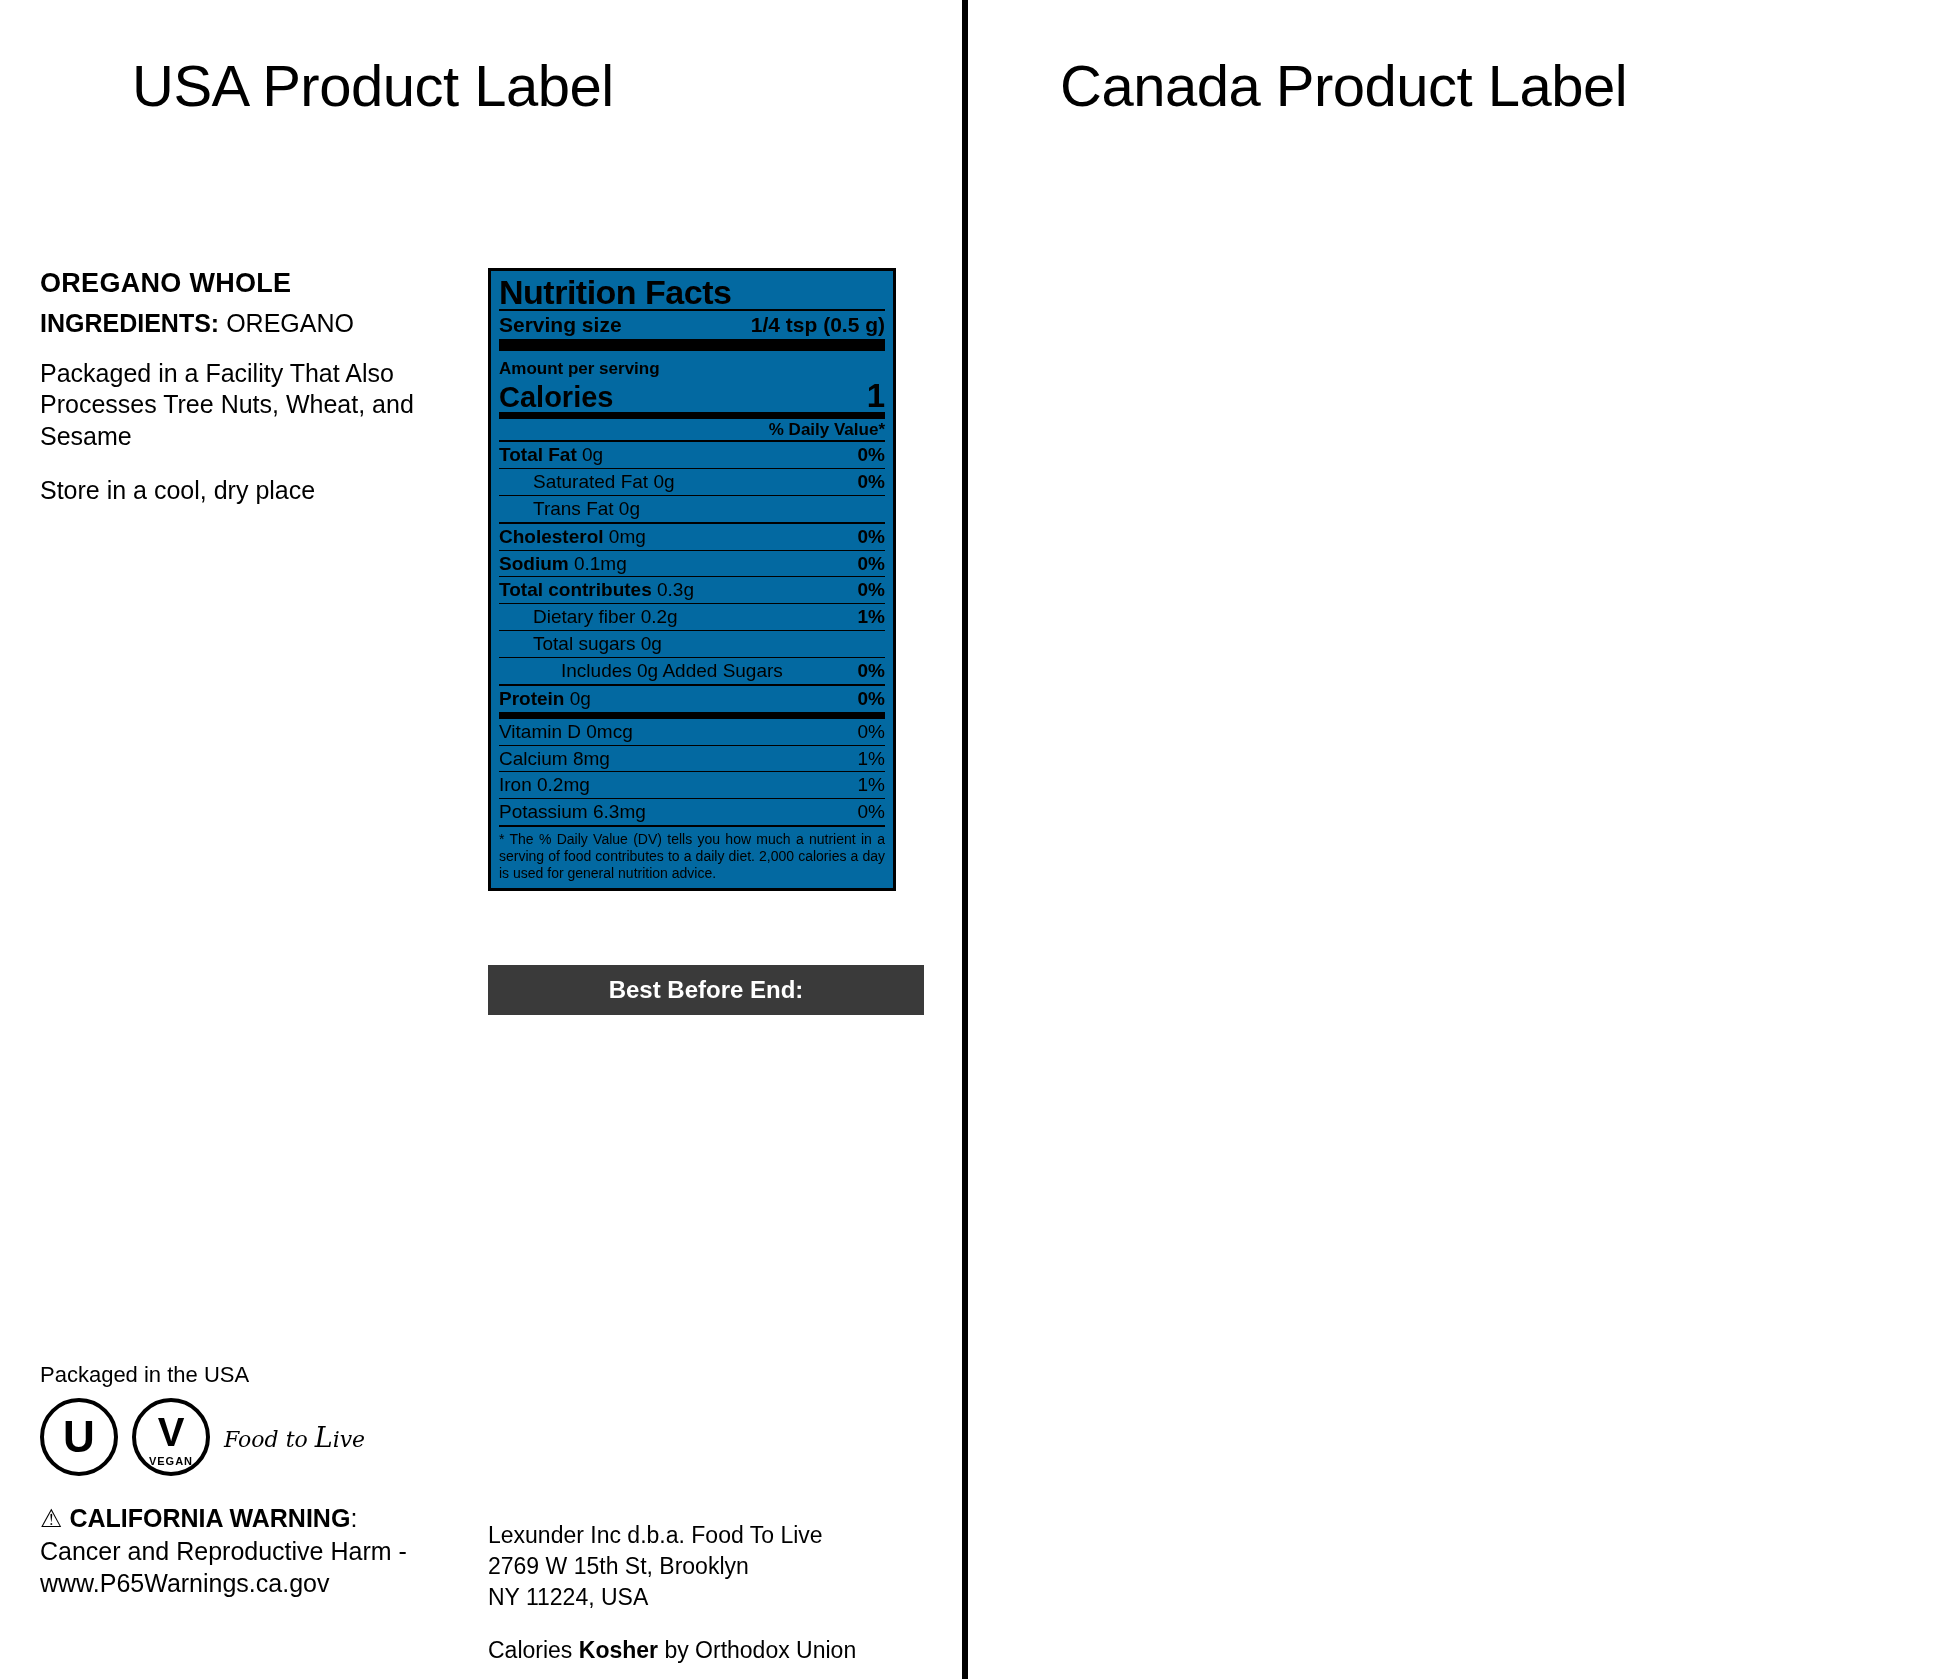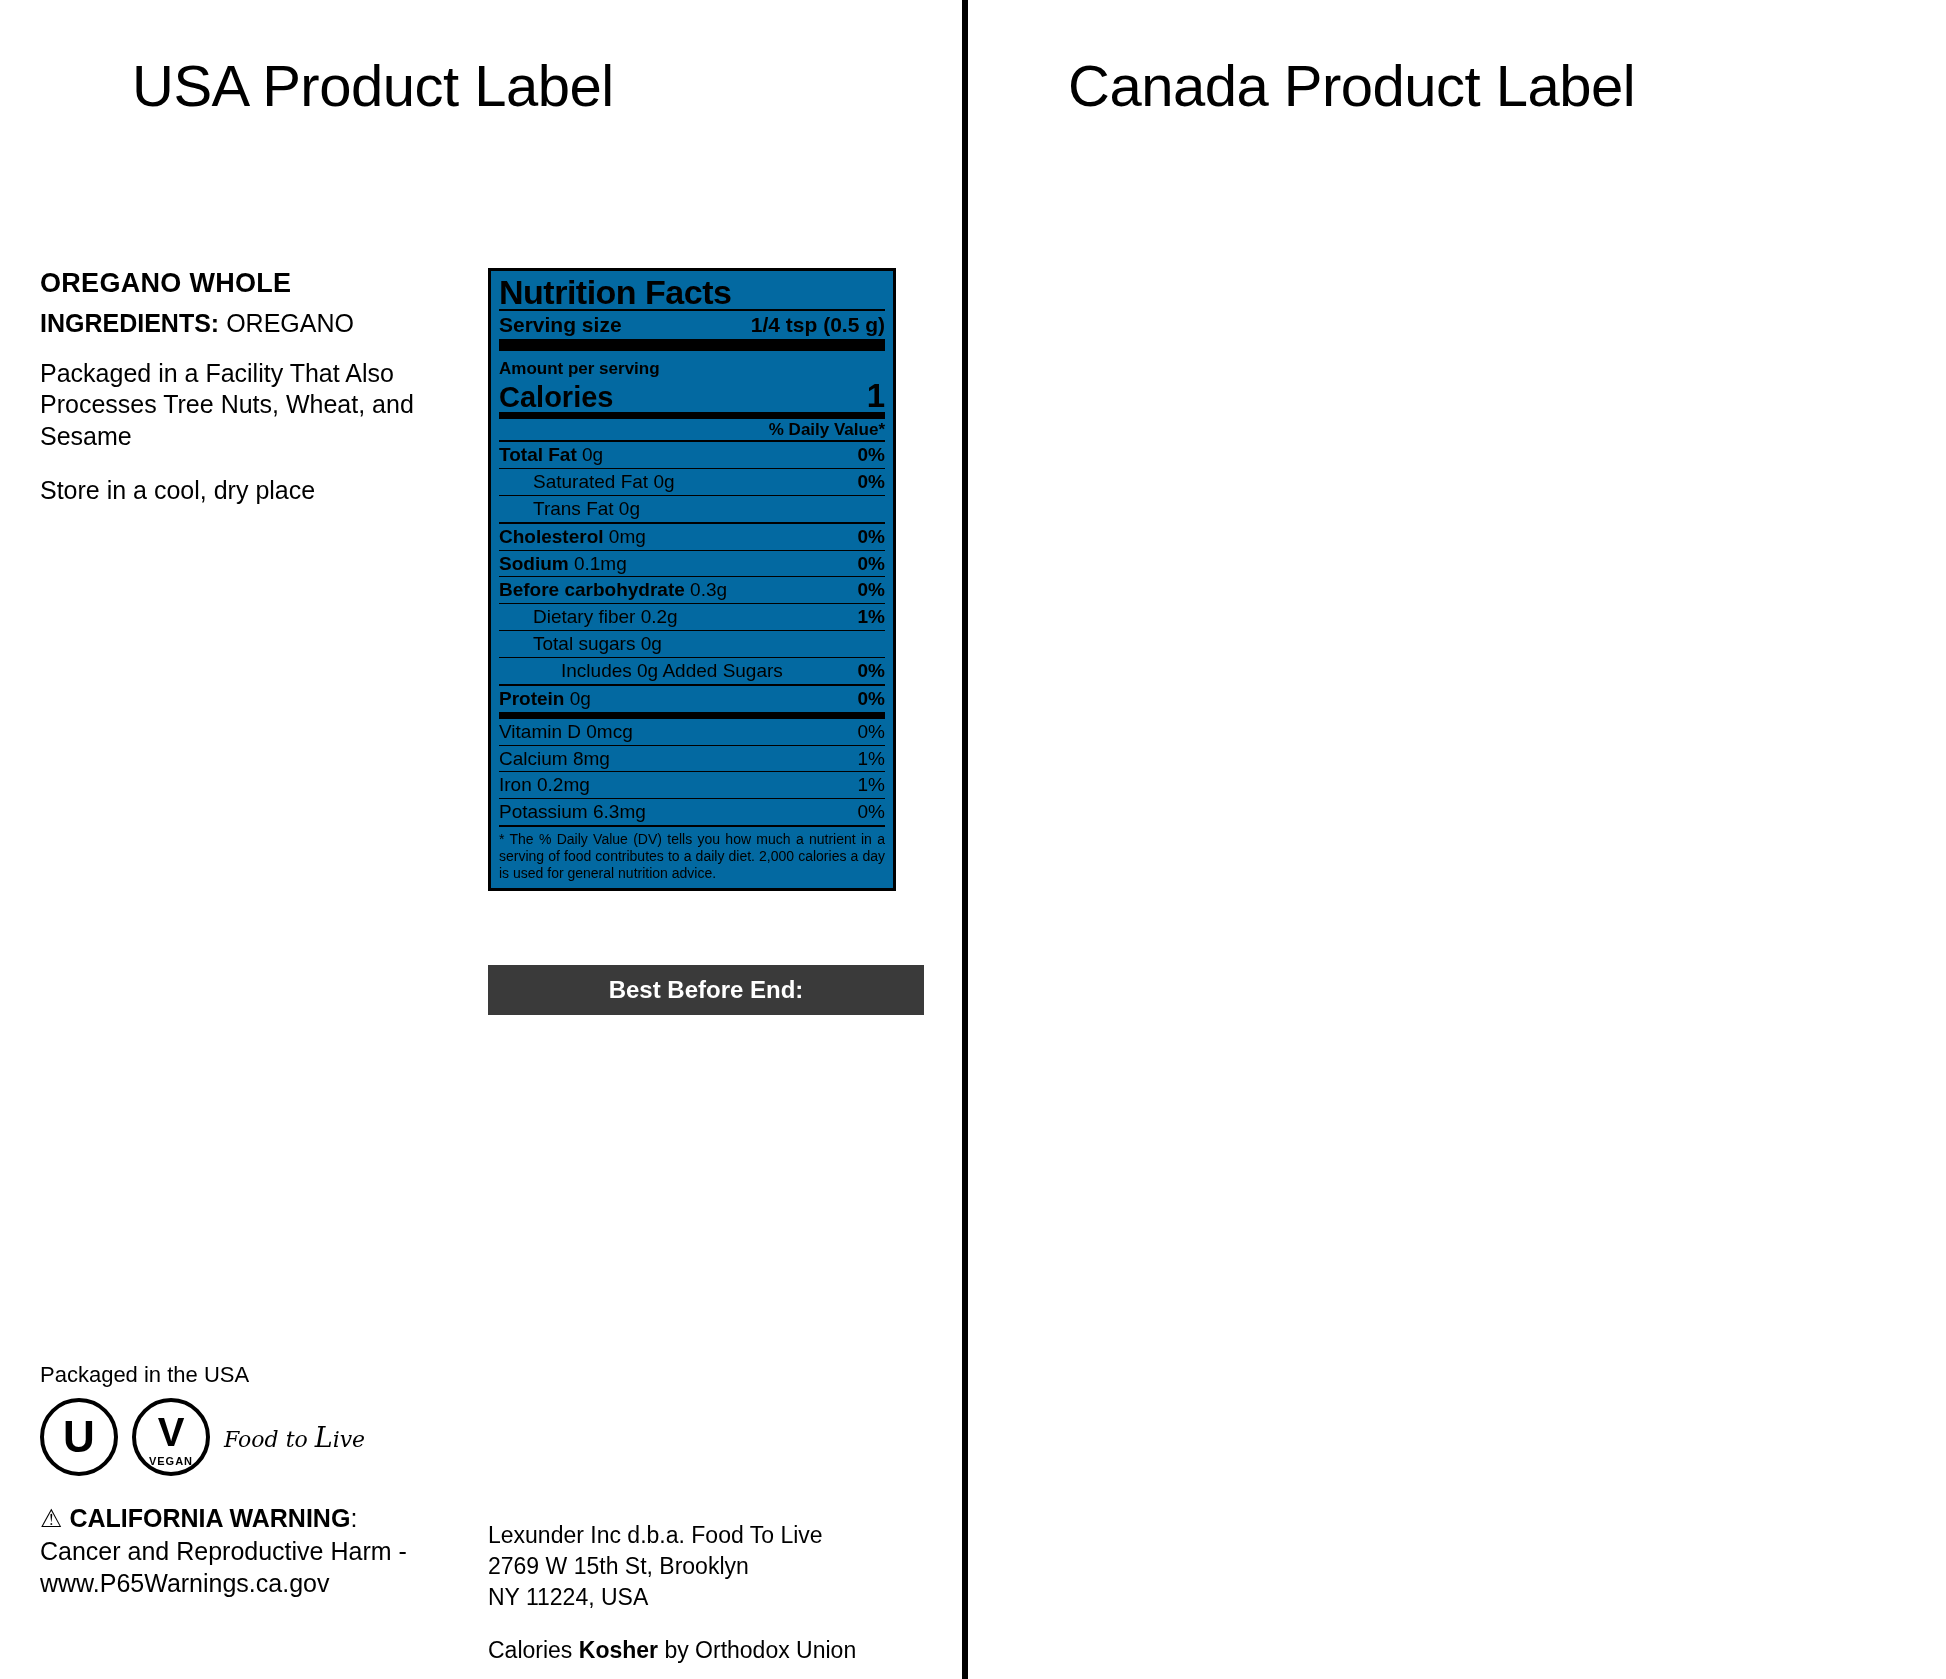--- a/index.html
+++ b/index.html
@@ -19,21 +19,21 @@
   }
   .panel { position:absolute; top:0; height:1679px; }
   .panel-usa { left:0; width:962px; }
   .panel-can { left:968px; width:978px; }
 
   .panel-title {
     font-size:58px; font-weight:400; letter-spacing:-0.5px;
     text-align:left;
   }
   .usa-title { position:absolute; left:132px; top:52px; }
-  .can-title { position:absolute; left:100px; top:52px; }
+  .can-title { position:absolute; left:92px; top:52px; }
 
   
   .usa-left { position:absolute; left:40px; top:268px; width:420px; }
   .prod-name { font-size:27px; font-weight:bold; letter-spacing:0.3px; }
   .ingredients-line { font-size:25px; margin-top:10px; }
   .ingredients-line b { font-weight:bold; }
   .usa-note { font-size:25px; margin-top:20px; line-height:1.25; }
   .usa-note2 { font-size:25px; margin-top:24px; }
 
   
@@ -145,21 +145,21 @@
           <span><span class="b">Cholesterol</span><span> 0mg</span></span>
           <span class="b">0%</span>
         </div>
         <div class="rule-thin"></div>
         <div class="row">
           <span><span class="b">Sodium</span><span> 0.1mg</span></span>
           <span class="b">0%</span>
         </div>
         <div class="rule-thin"></div>
         <div class="row">
-          <span><span class="b">Before carbohydrate</span><span> 0.3g</span></span>
+          <span><span class="b">Total contributes</span><span> 0.3g</span></span>
           <span class="b">0%</span>
         </div>
         <div class="rule-thin"></div>
         <div class="row">
           <span class="ind1">Dietary fiber 0.2g</span>
           <span class="b">1%</span>
         </div>
         <div class="rule-thin"></div>
         <div class="row">
           <span class="ind1">Total sugars 0g</span>

